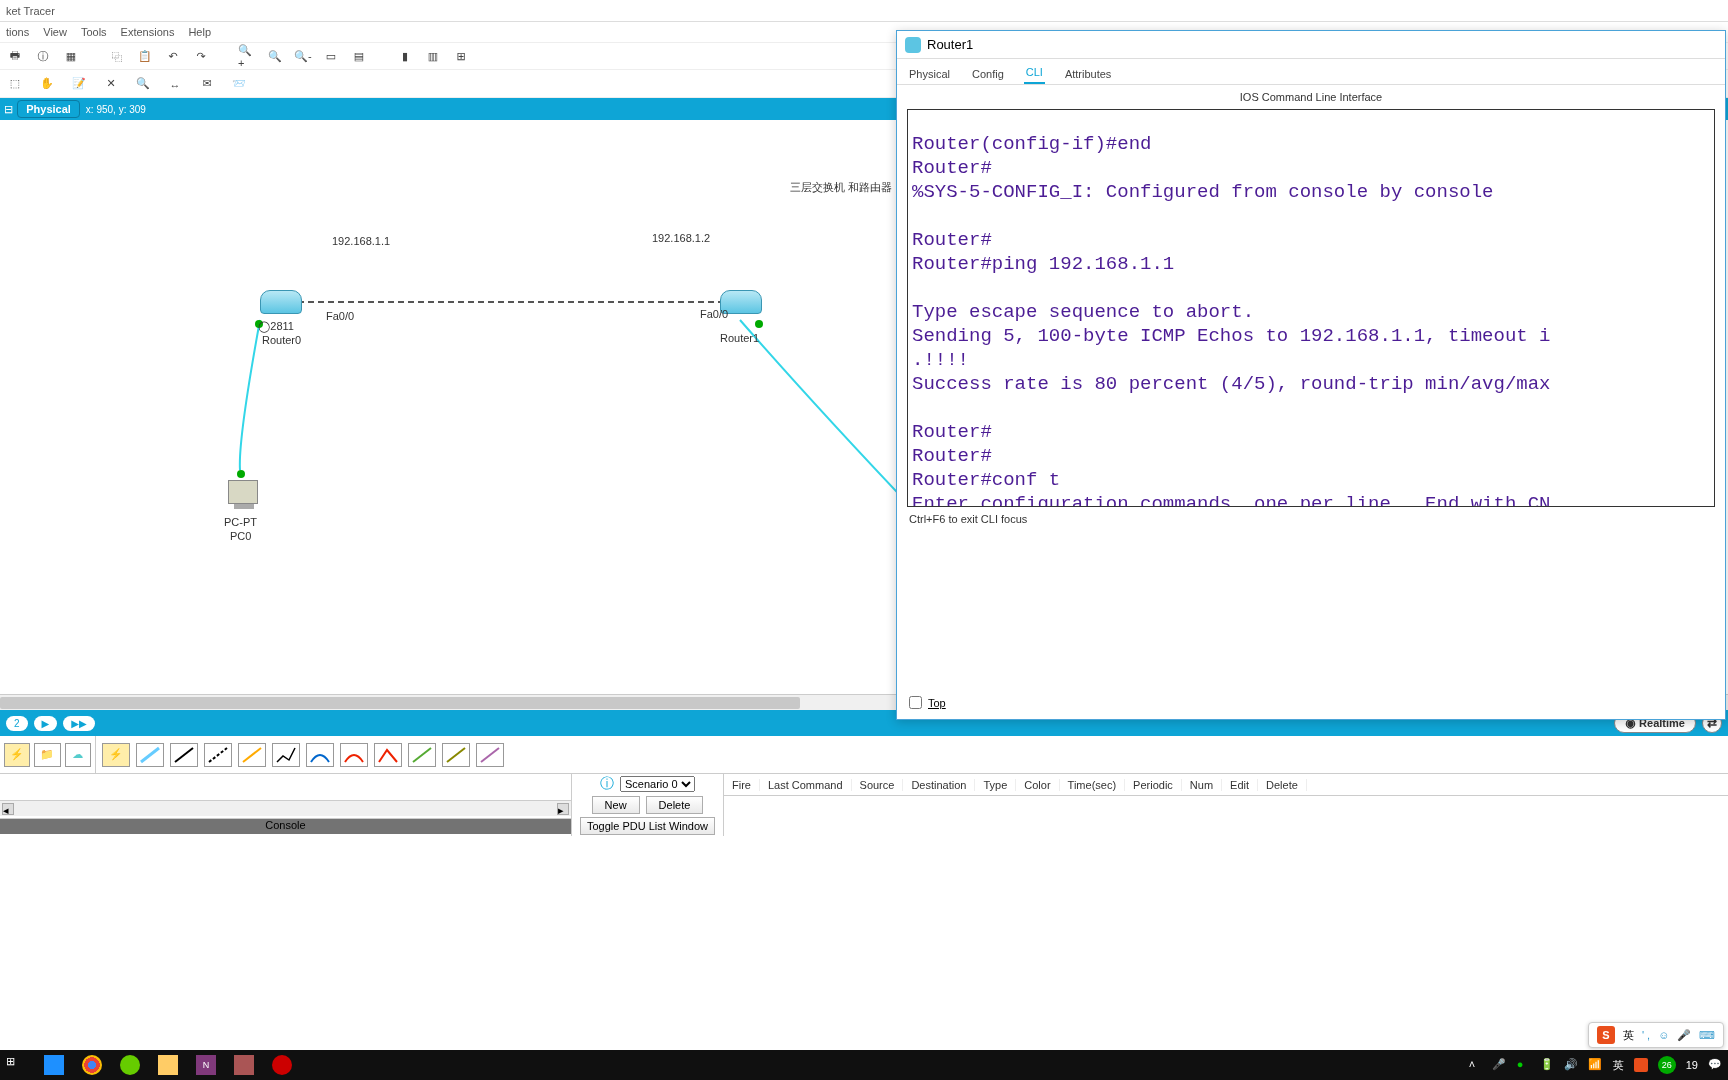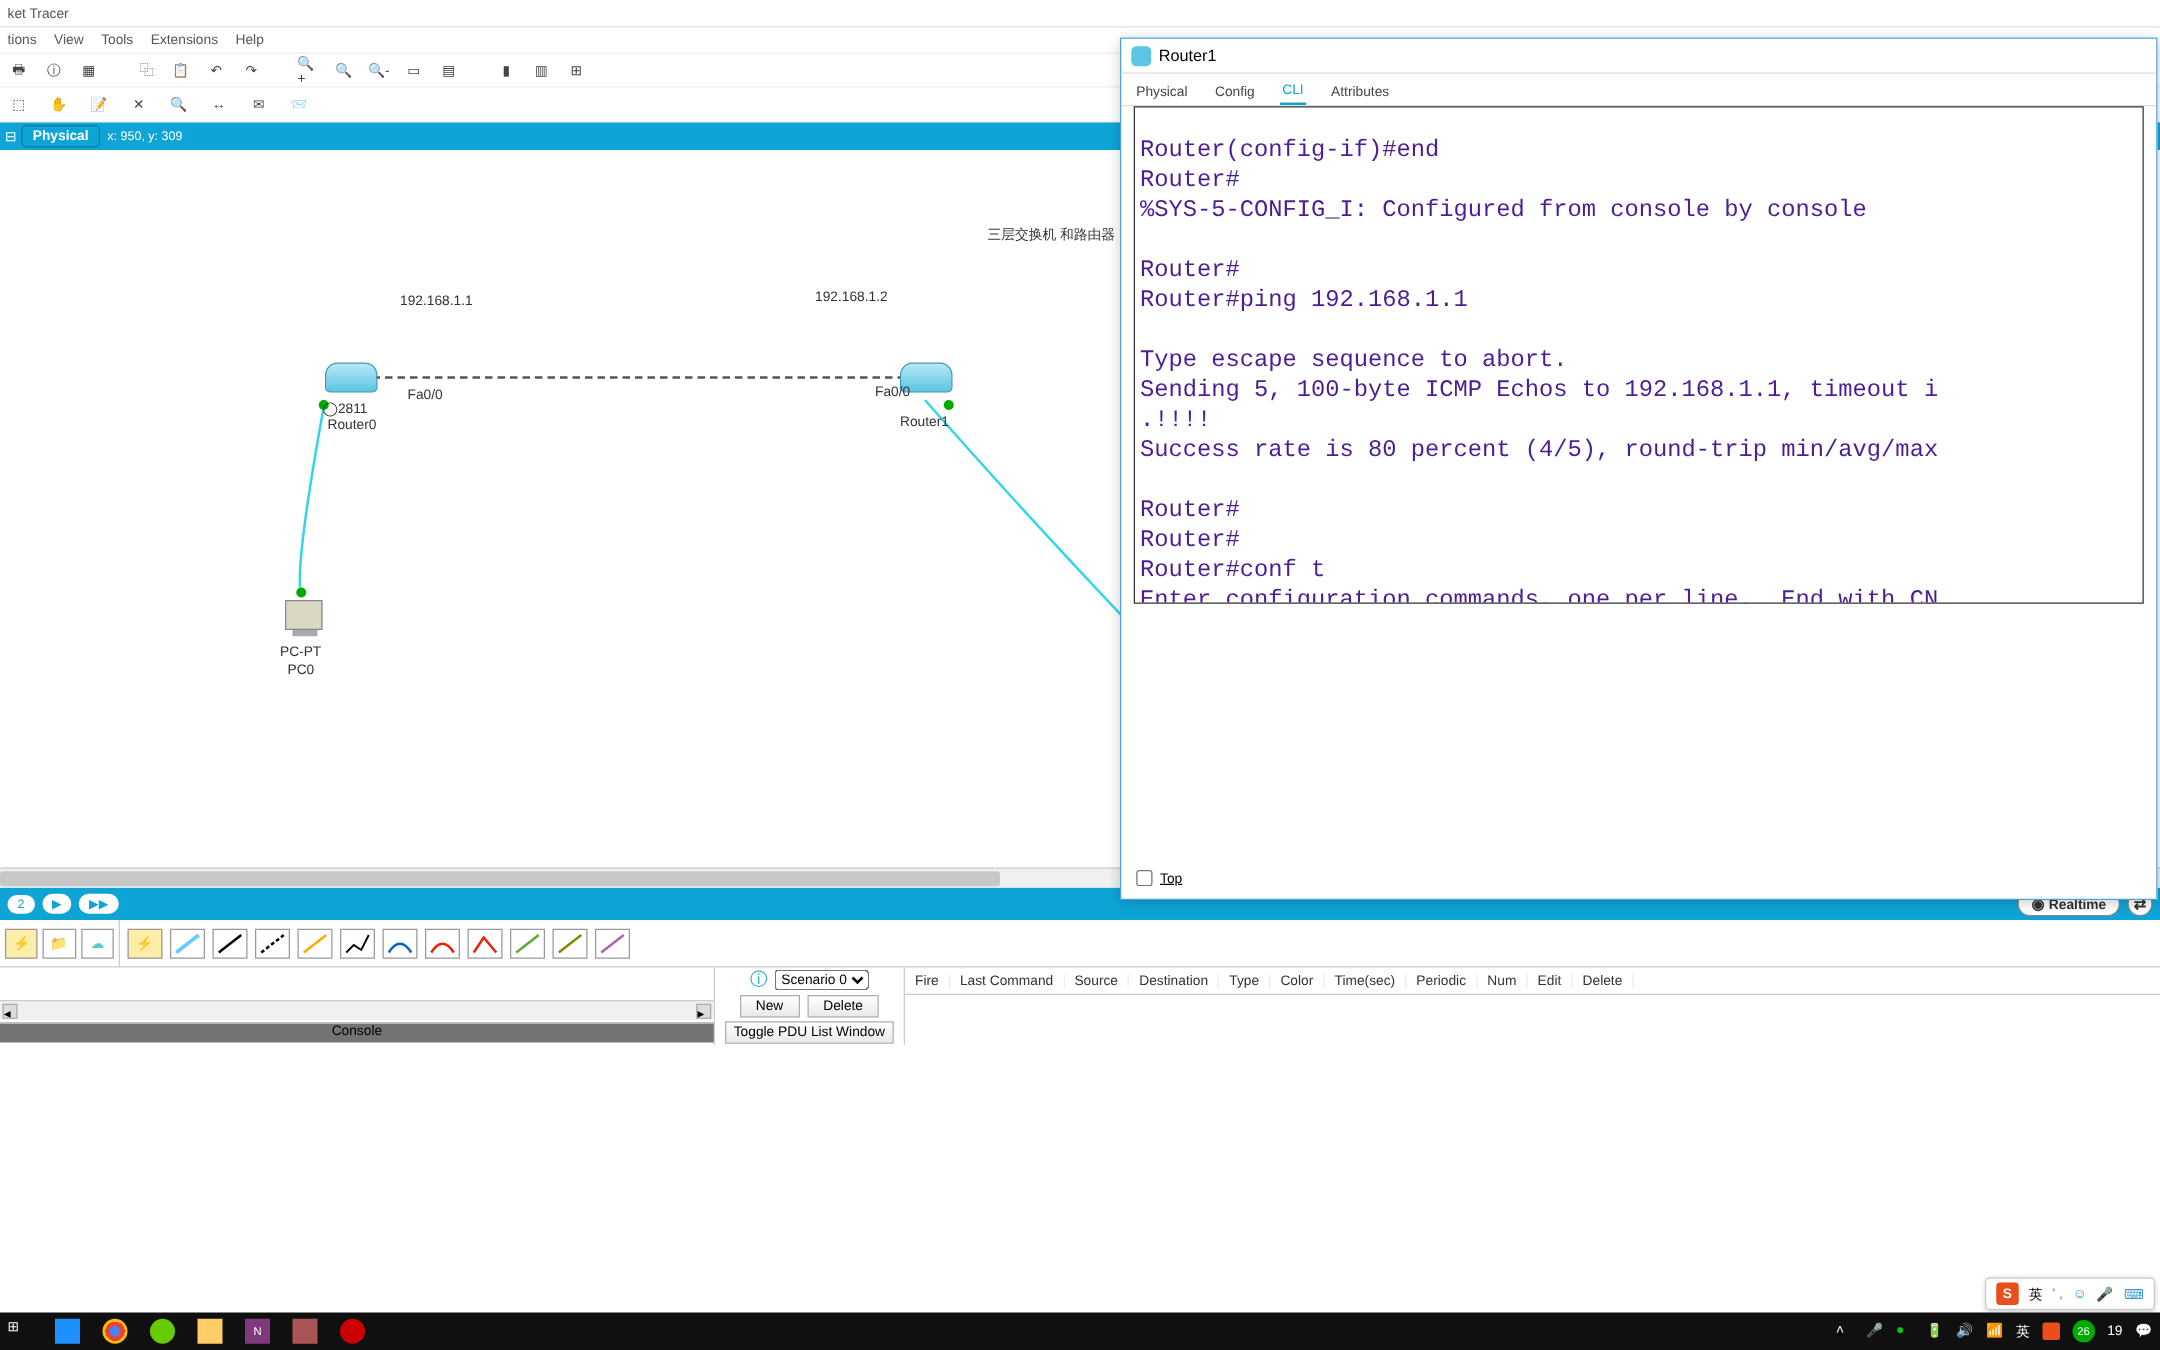--- a/index.html
+++ b/index.html
@@ -115,21 +115,21 @@
     <path class="link-cyan" d="M 260 200 Q 238 320 240 350"></path>
     <path class="link-cyan" d="M 740 200 Q 880 360 1080 560"></path>
   </svg>
 
   <div class="node-label" style="left:790px;top:60px">三层交换机 和路由器</div>
 
   <div style="position:absolute;left:260px;top:170px">
     <div class="router-icon"></div>
   </div>
   <div class="dot-green" style="left:255px;top:200px"></div>
-  <div class="node-label" style="left:320px;top:115px">192.168.1.1</div>
+  <div class="node-label" style="left:332px;top:115px">192.168.1.1</div>
   <div class="node-label" style="left:326px;top:190px">Fa0/0</div>
   <div class="node-label" style="left:258px;top:200px">◯<span>2811</span></div>
   <div class="node-label" style="left:262px;top:214px">Router0</div>
 
   <div style="position:absolute;left:720px;top:170px">
     <div class="router-icon"></div>
   </div>
   <div class="dot-green" style="left:755px;top:200px"></div>
   <div class="node-label" style="left:652px;top:112px">192.168.1.2</div>
   <div class="node-label" style="left:700px;top:188px">Fa0/0</div>
@@ -269,39 +269,41 @@
   <div class="cli-title">
     <span class="ic"></span>
     <span style="font-size:13px">Router1</span>
   </div>
   <div class="cli-tabs">
     <span>Physical</span>
     <span>Config</span>
     <span class="active">CLI</span>
     <span>Attributes</span>
   </div>
+  <div class="cli-header">IOS Command Line Interface</div>
   <div class="cli-body">Router(config-if)#end
 Router#
 %SYS-5-CONFIG_I: Configured from console by console
 
 Router#
 Router#ping 192.168.1.1
 
 Type escape sequence to abort.
 Sending 5, 100-byte ICMP Echos to 192.168.1.1, timeout i
 .!!!!
 Success rate is 80 percent (4/5), round-trip min/avg/max
 
 Router#
 Router#
 Router#conf t
 Enter configuration commands, one per line.  End with CN
 Router(config)#li
 Router(config)#line v
 Router(config)#line vty 0 4</div>
+  <div class="cli-hint">Ctrl+F6 to exit CLI focus</div>
   <div class="cli-foot">
     <input type="checkbox" style="">
     <span>Top</span>
   </div>
 </div>
 
 <div class="sogou">
   <span style="background:#e94e1b;color:#fff;width:18px;height:18px;display:flex;align-items:center;justify-content:center;border-radius:3px;font-weight:bold">S</span>
   <span>英</span>
   <span style="color:#39c">' ,</span>

